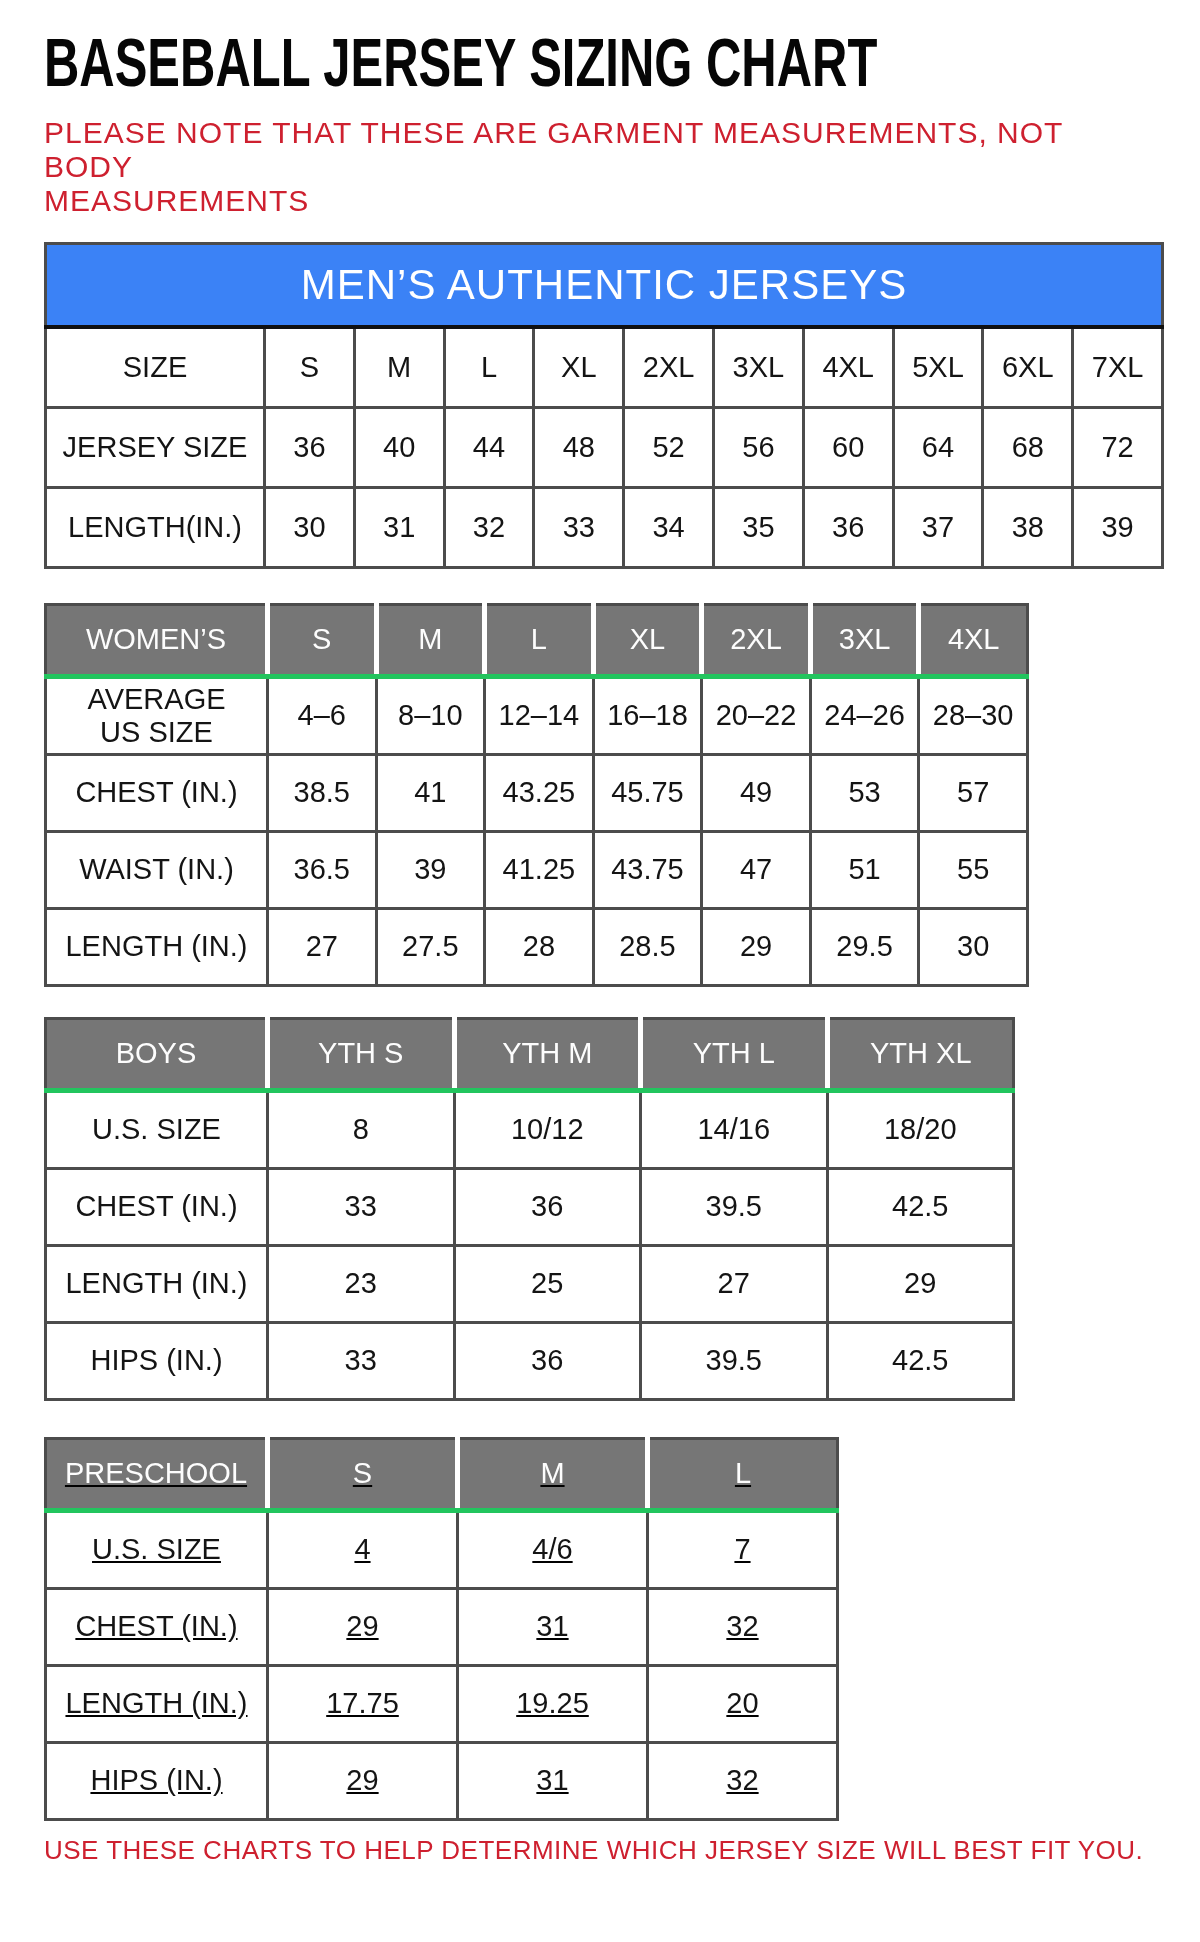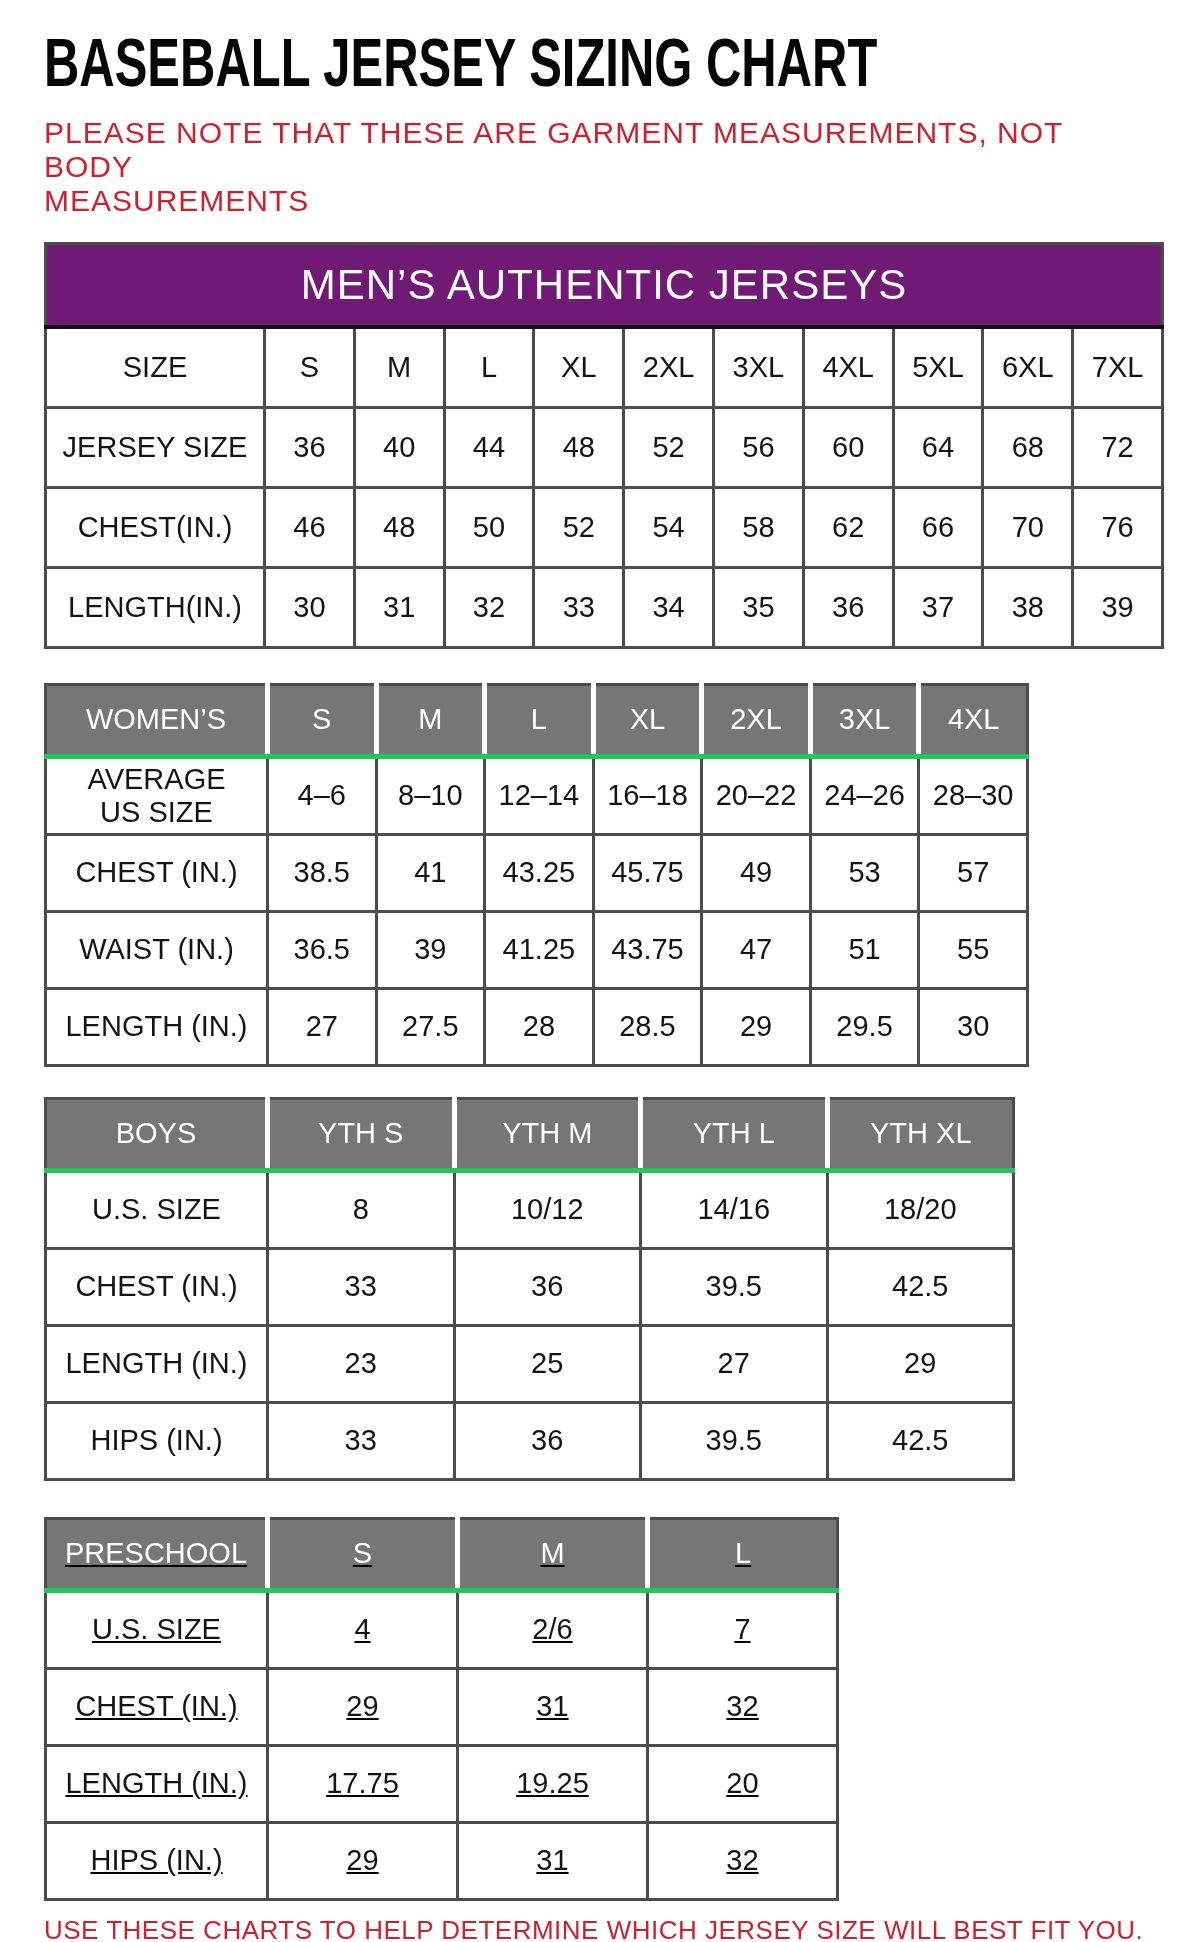--- a/index.html
+++ b/index.html
@@ -29,21 +29,21 @@
   td{
     border:3px solid #4c4c4c;
     text-align:center;vertical-align:middle;
     font-size:29px;color:#141414;
     height:74px;padding:0 2px;
     white-space:pre-line;line-height:1.15;
   }
   col.c-label{width:222px;}
 
   .banner-cell{
-    background:#701a75;color:#ffffff;
+    background:#3b82f6;color:#ffffff;
     font-size:42px;letter-spacing:1px;
     border-bottom:4px solid #101010;
   }
   tr.gray-header td{
     background:#767676;color:#fdfdfd;
     height:68px;border-bottom:5px solid #22c55e;
   }
   tr.gray-header td + td{border-left:5px solid #ffffff;}
 
   .t-mens{width:1120px;margin-top:24px;}
@@ -101,33 +101,20 @@
           <td>44</td>
           <td>48</td>
           <td>52</td>
           <td>56</td>
           <td>60</td>
           <td>64</td>
           <td>68</td>
           <td>72</td>
         </tr>
         <tr>
-          <td>CHEST(IN.)</td>
-          <td>46</td>
-          <td>48</td>
-          <td>50</td>
-          <td>52</td>
-          <td>54</td>
-          <td>58</td>
-          <td>62</td>
-          <td>66</td>
-          <td>70</td>
-          <td>76</td>
-        </tr>
-        <tr>
           <td>LENGTH(IN.)</td>
           <td>30</td>
           <td>31</td>
           <td>32</td>
           <td>33</td>
           <td>34</td>
           <td>35</td>
           <td>36</td>
           <td>37</td>
           <td>38</td>
@@ -248,21 +235,21 @@
       <tbody>
         <tr class="gray-header">
           <td>PRESCHOOL</td>
           <td>S</td>
           <td>M</td>
           <td>L</td>
         </tr>
         <tr>
           <td>U.S. SIZE</td>
           <td>4</td>
-          <td>2/6</td>
+          <td>4/6</td>
           <td>7</td>
         </tr>
         <tr>
           <td>CHEST (IN.)</td>
           <td>29</td>
           <td>31</td>
           <td>32</td>
         </tr>
         <tr>
           <td>LENGTH (IN.)</td>

